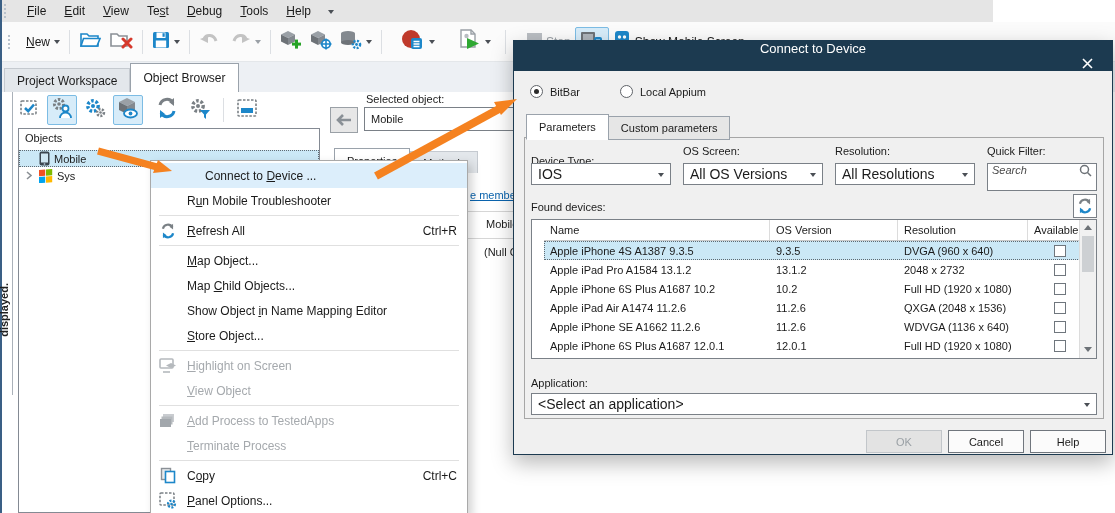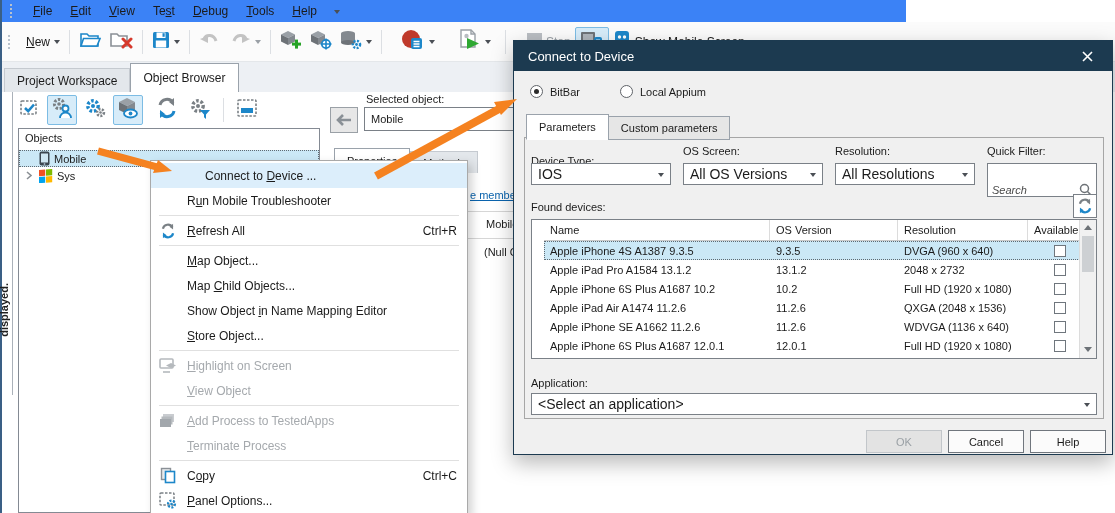--- a/index.html
+++ b/index.html
@@ -2,21 +2,21 @@
 <html><head>
 <meta charset="utf-8">
 <style>
   html,body{margin:0;padding:0;background:#fff;}
   #stage{position:relative;width:1115px;height:513px;background:#fff;overflow:hidden;
          font-family:"Liberation Sans",sans-serif;color:#1b1b1b;}
   .abs{position:absolute;}
   u{text-decoration:underline;}
   
   .wleft{left:0;top:0;width:2px;height:513px;background:#3a5f85;}
-  .menubar{left:2px;top:0;width:904px;height:22px;background:#3b82f6;display:flex;align-items:center;padding-left:6px;box-sizing:border-box;}
+  .menubar{left:2px;top:0;width:991px;height:22px;background:#e5e5e5;display:flex;align-items:center;padding-left:0;box-sizing:border-box;}
   .grip{width:4px;height:14px;border-left:2px dotted #b9c2cc;margin:0 8px 0 2px;}
   .mi{padding:2px 9px;font-size:12px;}
   .caret{width:0;height:0;border:3.5px solid transparent;border-top:4px solid #4a4f55;margin-top:4px;display:inline-block;}
   .caret.dim{border-top-color:#9aa0a6;}
   .toolbar{left:2px;top:22px;width:1113px;height:40px;background:#fbfbfb;border-bottom:1px solid #e4e7ea;display:flex;align-items:center;padding-left:4px;box-sizing:border-box;font-size:12px;}
   .tbtn{height:28px;display:flex;align-items:center;gap:4px;padding:0 4px;border-radius:2px;}
   .vsep{width:1px;height:24px;background:#dcdfe3;margin:0 5px;}
   .hlbox{background:#d7ecf9;border:1px solid #7cbce4;}
   .dimtext{color:#9aa0a6;}
   
@@ -52,34 +52,34 @@
   .ctx{left:150px;top:160px;width:318px;background:#fff;border:1px solid #a9a9a9;box-shadow:4px 4px 9px rgba(0,0,0,.18);padding:2px 0;box-sizing:border-box;z-index:20;}
   .cmi{height:25px;display:flex;align-items:center;padding:0 10px 0 6px;font-size:12px;}
   .cmi.hl{background:#dceefb;padding-left:24px;}
   .cmi.dis{color:#a5a9ad;}
   .cico{width:22px;height:18px;margin-right:8px;display:flex;align-items:center;justify-content:center;flex:none;}
   .clabel{flex:1;white-space:nowrap;}
   .cshort{margin-left:24px;}
   .csep{height:1px;background:#e0e0e0;margin:2px 8px;}
   
   .dlg{left:513px;top:40px;width:600px;height:415px;background:#f0f0f0;border:1px solid #1c3a50;box-sizing:border-box;z-index:30;box-shadow:0 8px 20px rgba(0,0,0,.28);}
-  .dtitle{height:30px;background:#1c3a50;color:#fff;font-size:13px;display:flex;align-items:center;padding:0 14px;}
+  .dtitle{height:30px;background:#1c3a50;color:#fff;font-size:13px;display:flex;align-items:center;padding:0 14px;flex-direction:column;}
   .dclose{margin-left:auto;width:22px;height:22px;display:flex;align-items:center;justify-content:center;}
   .radiorow{left:16px;top:44px;display:flex;gap:40px;align-items:center;font-size:11px;}
   .radio{display:flex;align-items:center;gap:7px;}
   .rdot{width:13px;height:13px;border:1px solid #5f6368;border-radius:50%;background:#fff;box-sizing:border-box;display:flex;align-items:center;justify-content:center;}
   .rdot.on::after{content:"";width:5px;height:5px;border-radius:50%;background:#2b2b2b;}
   .ptabs{left:12px;top:73px;display:flex;align-items:flex-end;position:absolute;z-index:2;}
   .ptab{height:22px;padding:0 12px;font-size:11px;display:flex;align-items:center;background:#e6e6e6;border:1px solid #9aa2ab;margin-right:-1px;}
   .ptab.active{background:#fff;height:24px;border-bottom:1px solid #fff;}
   .page{left:10px;top:96px;width:580px;height:282px;border:1px solid #a6a6a6;box-sizing:border-box;}
   .flabel{font-size:11px;}
   .combo{height:22px;background:#fff;border:1px solid #7a8087;font-size:14px;display:flex;align-items:center;padding:0 6px;box-sizing:border-box;white-space:nowrap;overflow:hidden;}
   .combo .caret{margin-left:auto;}
-  .searchwrap{height:34px;background:#fff;border:1px solid #7a8087;box-sizing:border-box;display:flex;align-items:flex-end;}
+  .searchwrap{height:28px;background:#fff;border:1px solid #7a8087;box-sizing:border-box;display:flex;align-items:flex-start;}
   .searchwrap input{border:none;outline:none;flex:1;min-width:0;font-size:11px;font-family:"Liberation Sans",sans-serif;padding:0 4px;background:transparent;}
   .searchwrap input::placeholder{font-style:italic;color:#4a4a4a;}
   .refbtn{width:24px;height:24px;background:#fff;border:1px solid #7a8087;box-sizing:border-box;display:flex;align-items:center;justify-content:center;}
   .tbl{background:#fff;border:1px solid #7a8087;box-sizing:border-box;overflow:hidden;font-size:11px;padding-left:12px;}
   .thr{height:20px;display:flex;border-bottom:1px solid #c9c9c9;background:#fff;}
   .th{display:flex;align-items:center;padding-left:6px;border-right:1px solid #dcdcdc;box-sizing:border-box;}
   .tr{height:19px;display:flex;align-items:center;}
   .tr.sel{background:#cbe8f6;outline:1px dotted #5f6a72;outline-offset:-1px;}
   .td{display:flex;align-items:center;padding-left:6px;box-sizing:border-box;white-space:nowrap;overflow:hidden;}
   .cb{width:12px;height:12px;border:1px solid #6f767d;background:#fff;box-sizing:border-box;}

